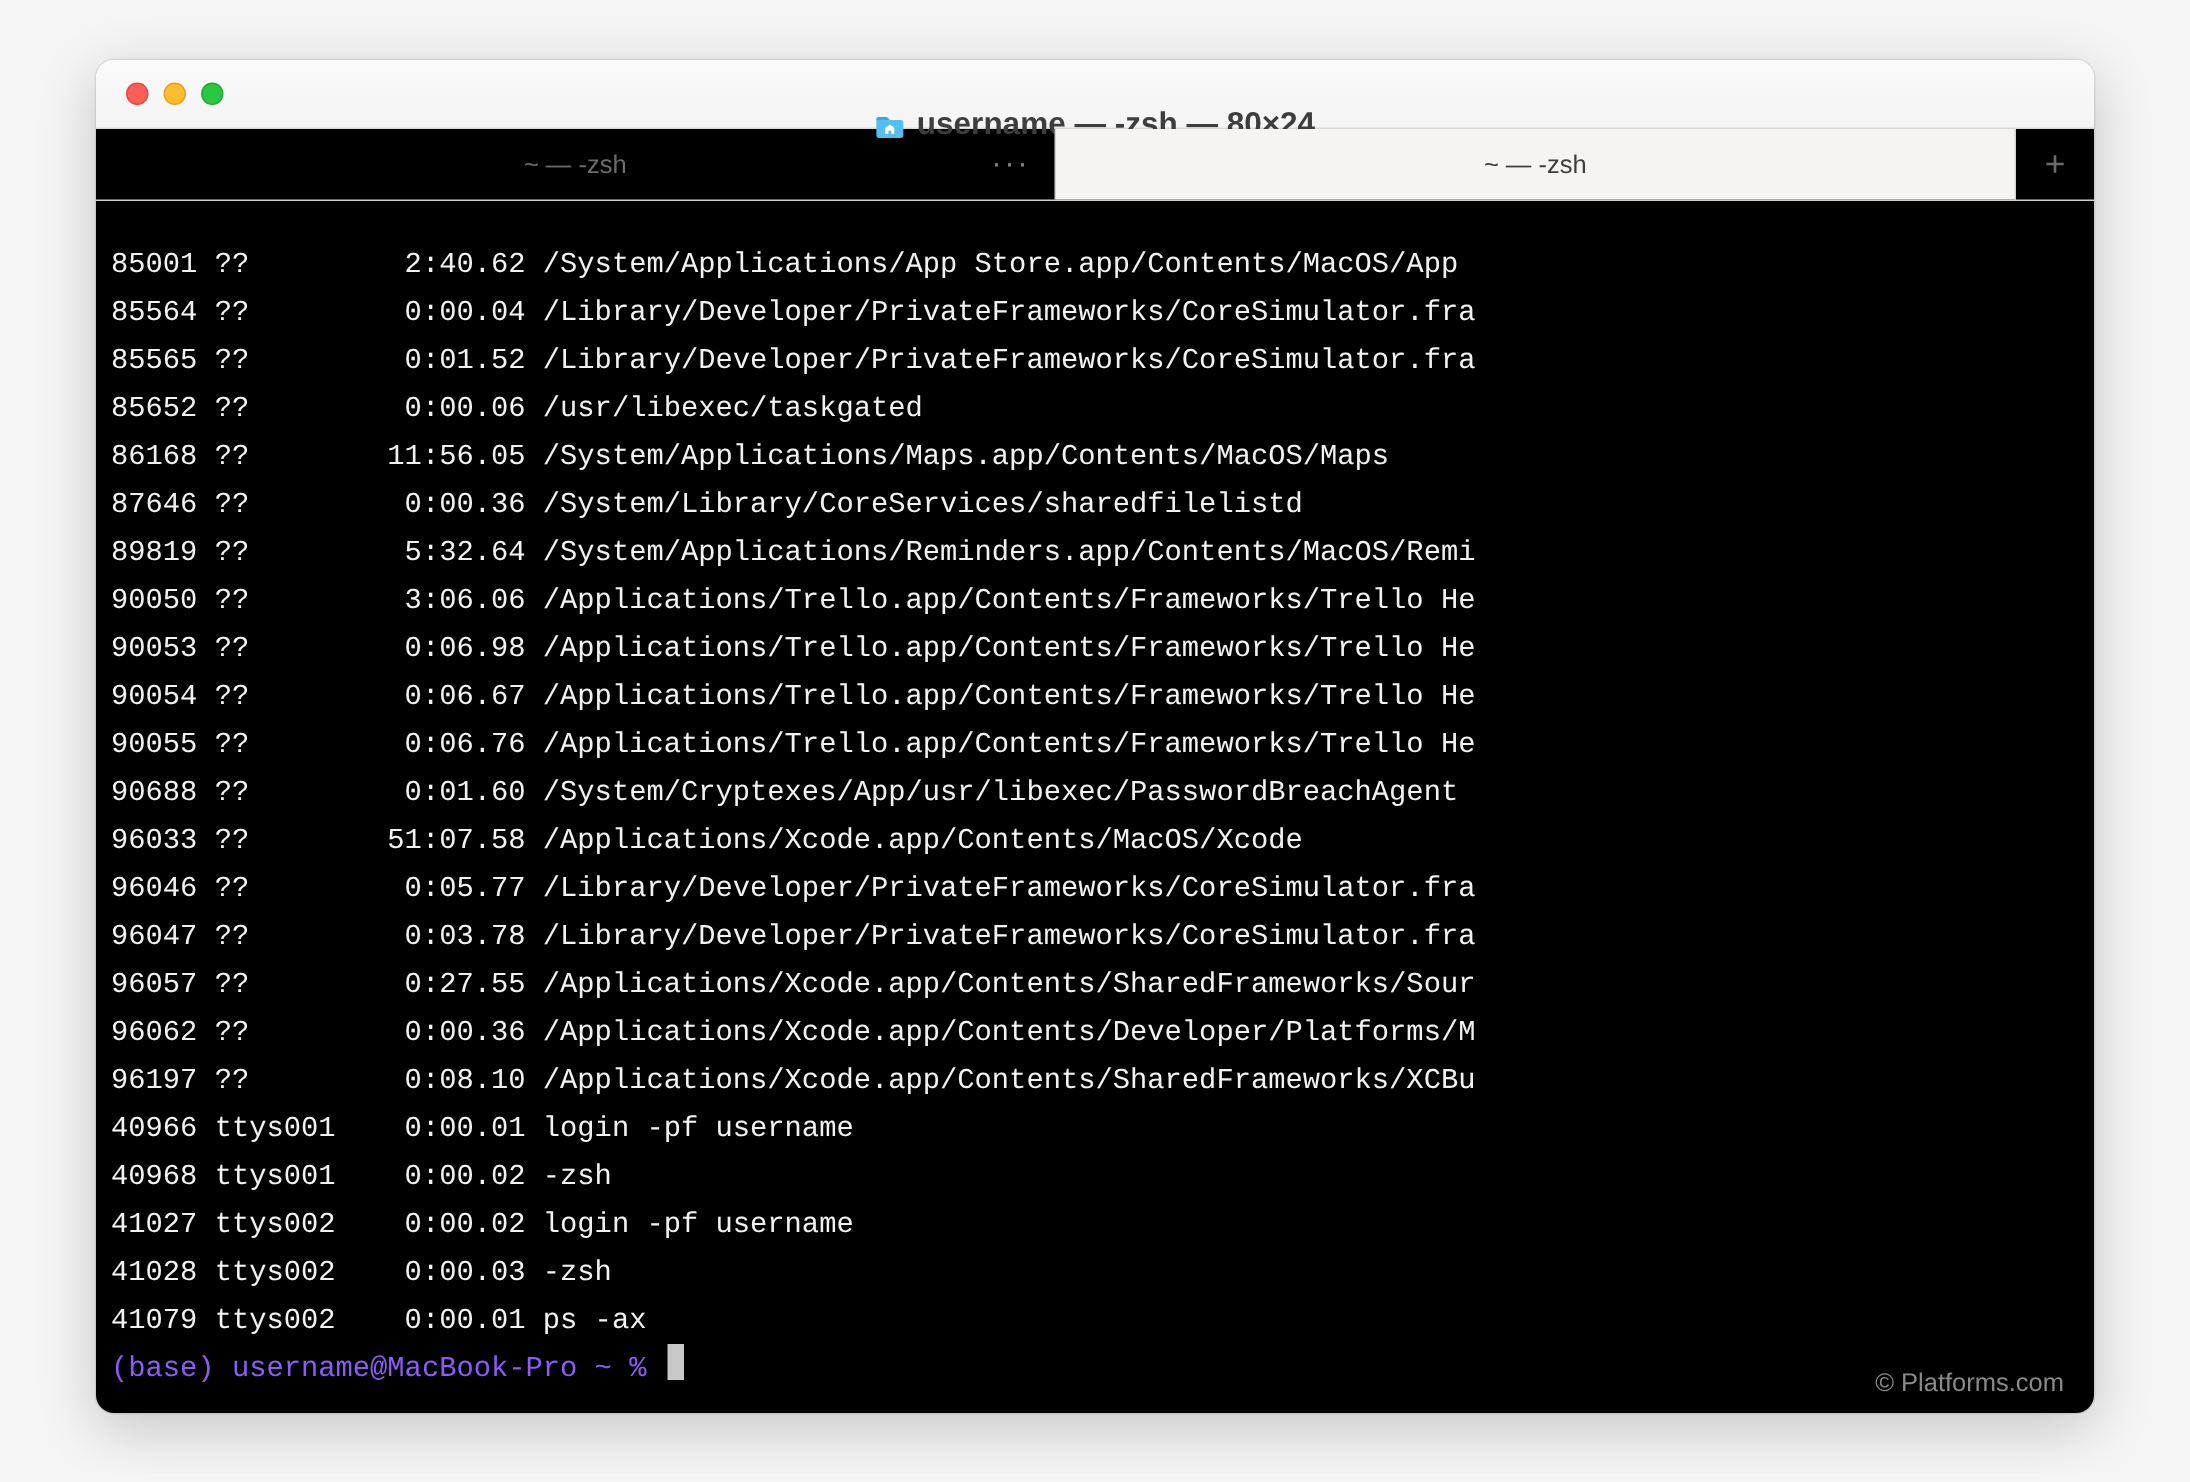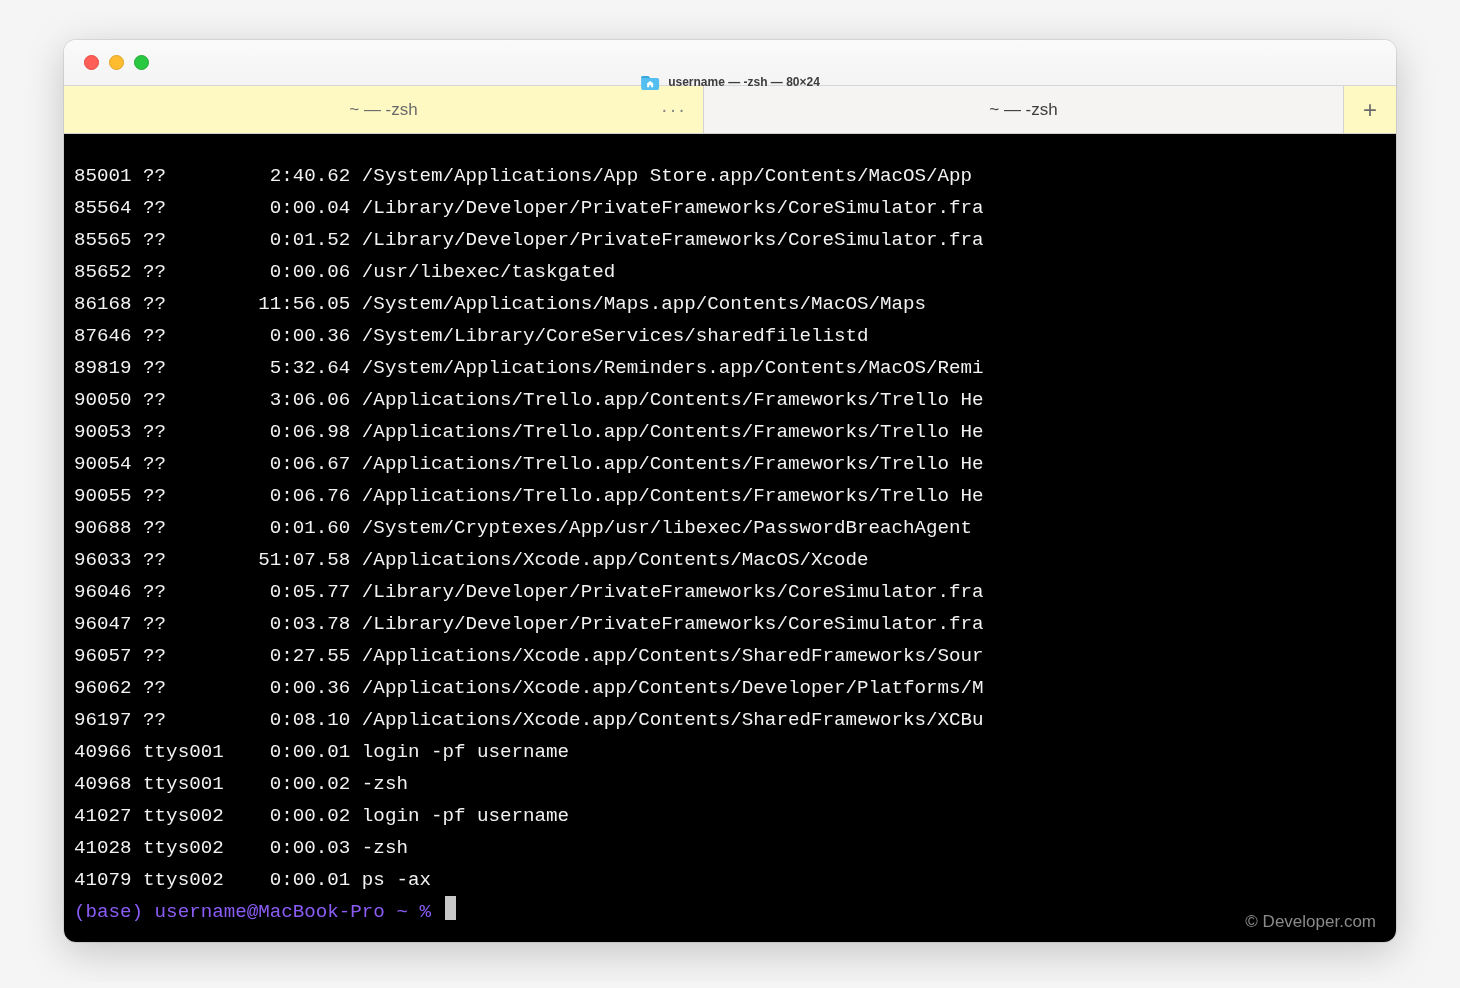--- a/index.html
+++ b/index.html
@@ -42,35 +42,36 @@
     border-radius: 50%;
   }
   .tl-close { background: #ff5f57; border: 0.5px solid #e4493f; }
   .tl-min   { background: #febc2e; border: 0.5px solid #e1a325; }
   .tl-max   { background: #28c840; border: 0.5px solid #24a834; }
   .title-center {
     position: absolute;
     left: 50%;
     transform: translateX(-50%);
     display: flex;
+    align-items: center;
     gap: 8px;
-    font-size: 12px;
+    font-size: 21px;
     font-weight: 600;
     color: #3d3d3d;
     margin-top: 40px;
   }
   .folder-icon {
     width: 20px;
     height: 16px;
     display: inline-block;
   }
   .tabbar {
     display: flex;
     height: 48px;
-    background: #fef9c3;
+    background: #000000;
     border-bottom: 1px solid #d0d0d0;
   }
   .tab {
     flex: 1;
     display: flex;
     align-items: center;
     justify-content: center;
     position: relative;
     font-size: 17px;
     color: #6b6b6b;
@@ -182,15 +183,15 @@
 96057 ??         0:27.55 /Applications/Xcode.app/Contents/SharedFrameworks/Sour
 96062 ??         0:00.36 /Applications/Xcode.app/Contents/Developer/Platforms/M
 96197 ??         0:08.10 /Applications/Xcode.app/Contents/SharedFrameworks/XCBu
 40966 ttys001    0:00.01 login -pf username
 40968 ttys001    0:00.02 -zsh
 41027 ttys002    0:00.02 login -pf username
 41028 ttys002    0:00.03 -zsh
 41079 ttys002    0:00.01 ps -ax
 <span class="prompt-line">(base) username@MacBook-Pro ~ % <span class="cursor"></span></span></div>
 
-  <div class="watermark">© Developer.com</div>
+  <div class="watermark">© Platforms.com</div>
 
 </div>
 
 </body></html>

